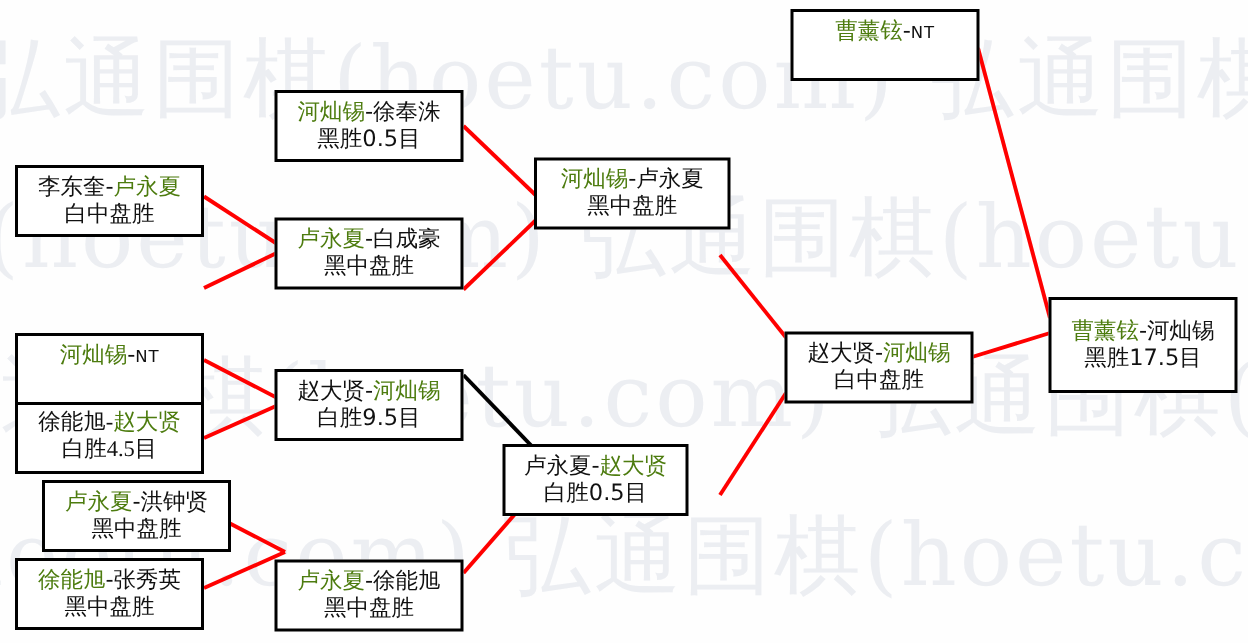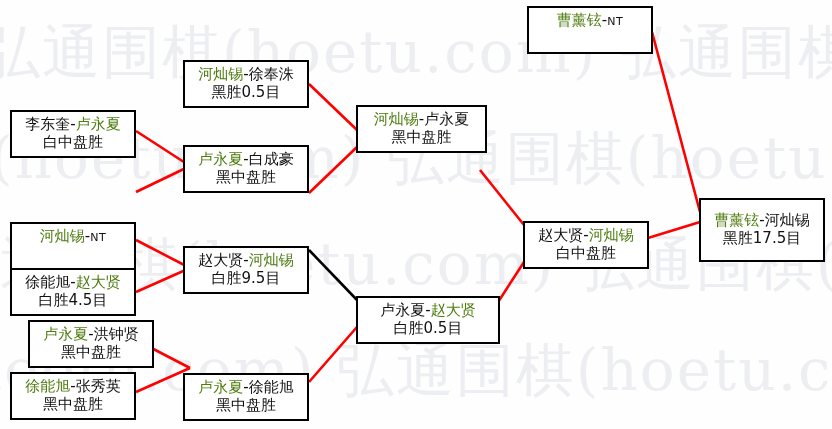--- a/index.html
+++ b/index.html
@@ -98,21 +98,21 @@
   <div class="node" style="left:10px;  top:110px; width:126px; height:48px;">
     <span class="pair"><span class="l">李东奎</span><span class="dash">-</span><span class="w">卢永夏</span></span>
     <span class="res">白中盘胜</span>
   </div>
 
 
   <div class="node single" style="left:10px;  top:222px; width:126px; height:60px;">
     <span class="pair"><span class="w">河灿锡</span><span class="dash">-</span><span class="l nt">NT</span></span>
   </div>
 
-  <div class="node" style="left:10px;  top:268px; width:126px; height:48px;">
+  <div class="node" style="left:10px;  top:268px; width:126px; height:48px;font-family:Liberation Serif, serif;">
     <span class="pair"><span class="l">徐能旭</span><span class="dash">-</span><span class="w">赵大贤</span></span>
     <span class="res">白胜4.5目</span>
   </div>
 
   <div class="node" style="left:10px;  top:320px; width:126px; height:48px;margin-left:18px;">
     <span class="pair"><span class="w">卢永夏</span><span class="dash">-</span><span class="l">洪钟贤</span></span>
     <span class="res">黑中盘胜</span>
   </div>
 
   <div class="node" style="left:10px;  top:372px; width:126px; height:48px;">
@@ -138,21 +138,21 @@
   <div class="node" style="left:183px; top:357px; width:126px; height:48px;margin-top:16px;">
     <span class="pair"><span class="w">卢永夏</span><span class="dash">-</span><span class="l">徐能旭</span></span>
     <span class="res">黑中盘胜</span>
   </div>
 
   <div class="node" style="left:356px; top:93px; width:131px; height:48px;margin-top:12px;">
     <span class="pair"><span class="w">河灿锡</span><span class="dash">-</span><span class="l">卢永夏</span></span>
     <span class="res">黑中盘胜</span>
   </div>
 
-  <div class="node" style="left:356px; top:296px; width:144px; height:48px;">
+  <div class="node" style="left:335px; top:296px; width:124px; height:48px;">
     <span class="pair"><span class="l">卢永夏</span><span class="dash">-</span><span class="w">赵大贤</span></span>
     <span class="res">白胜0.5目</span>
   </div>
 
   <div class="node" style="left:523px; top:221px; width:126px; height:48px;">
     <span class="pair"><span class="l">赵大贤</span><span class="dash">-</span><span class="w">河灿锡</span></span>
     <span class="res">白中盘胜</span>
   </div>
 
   <div class="node single" style="left:527px; top:6px;   width:126px; height:48px;">

